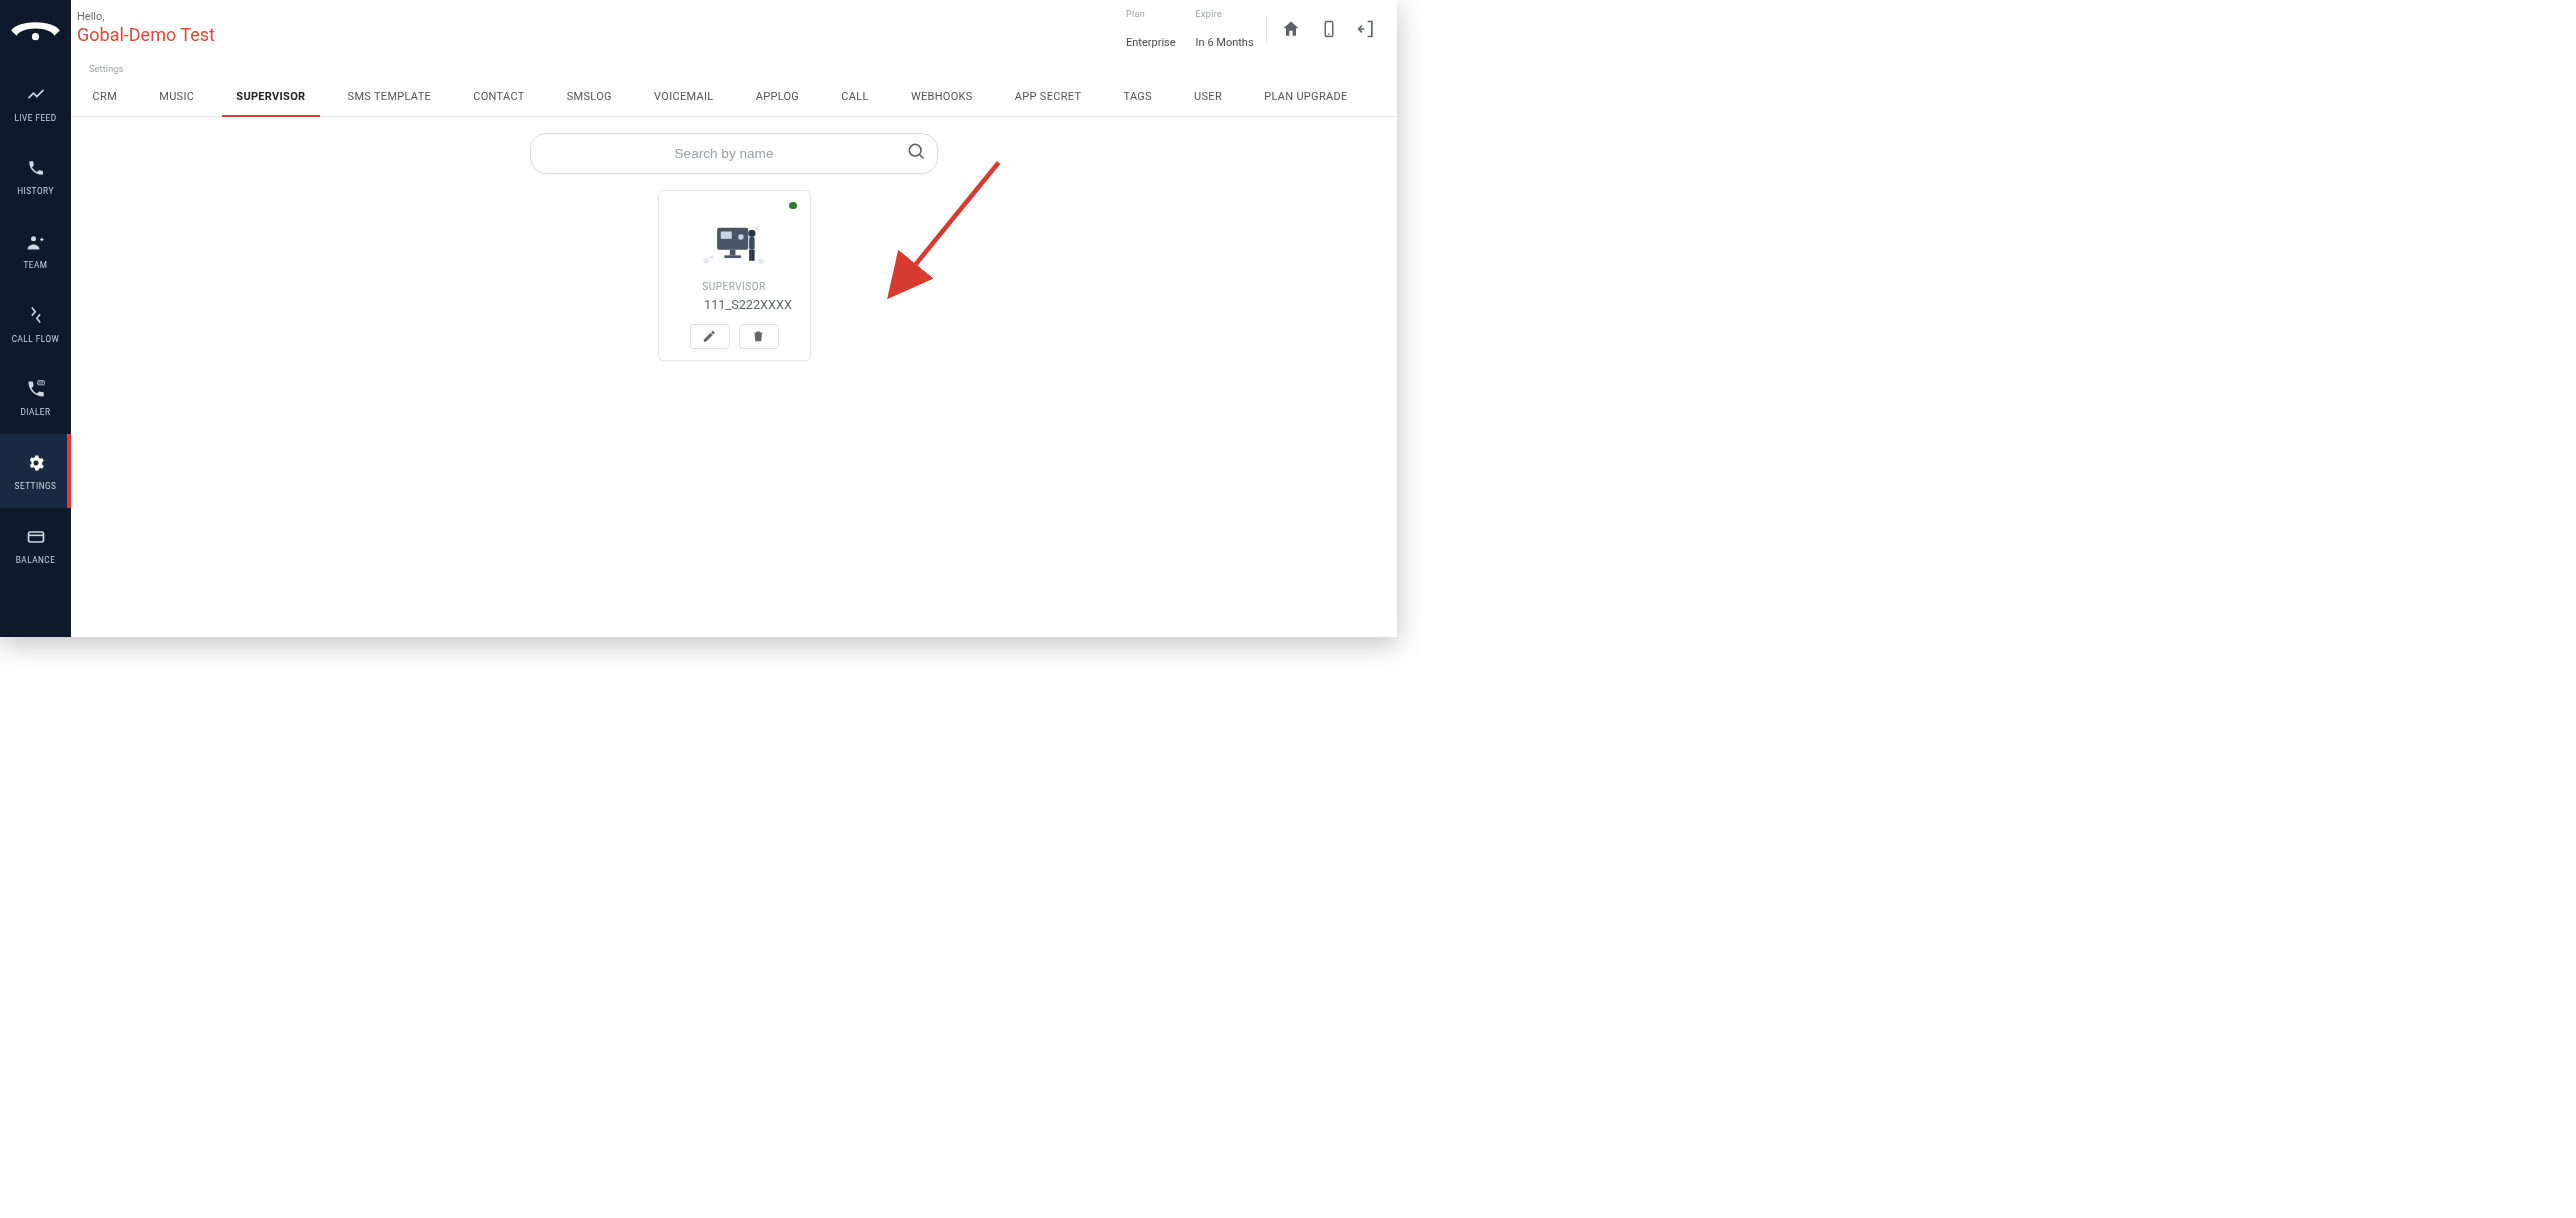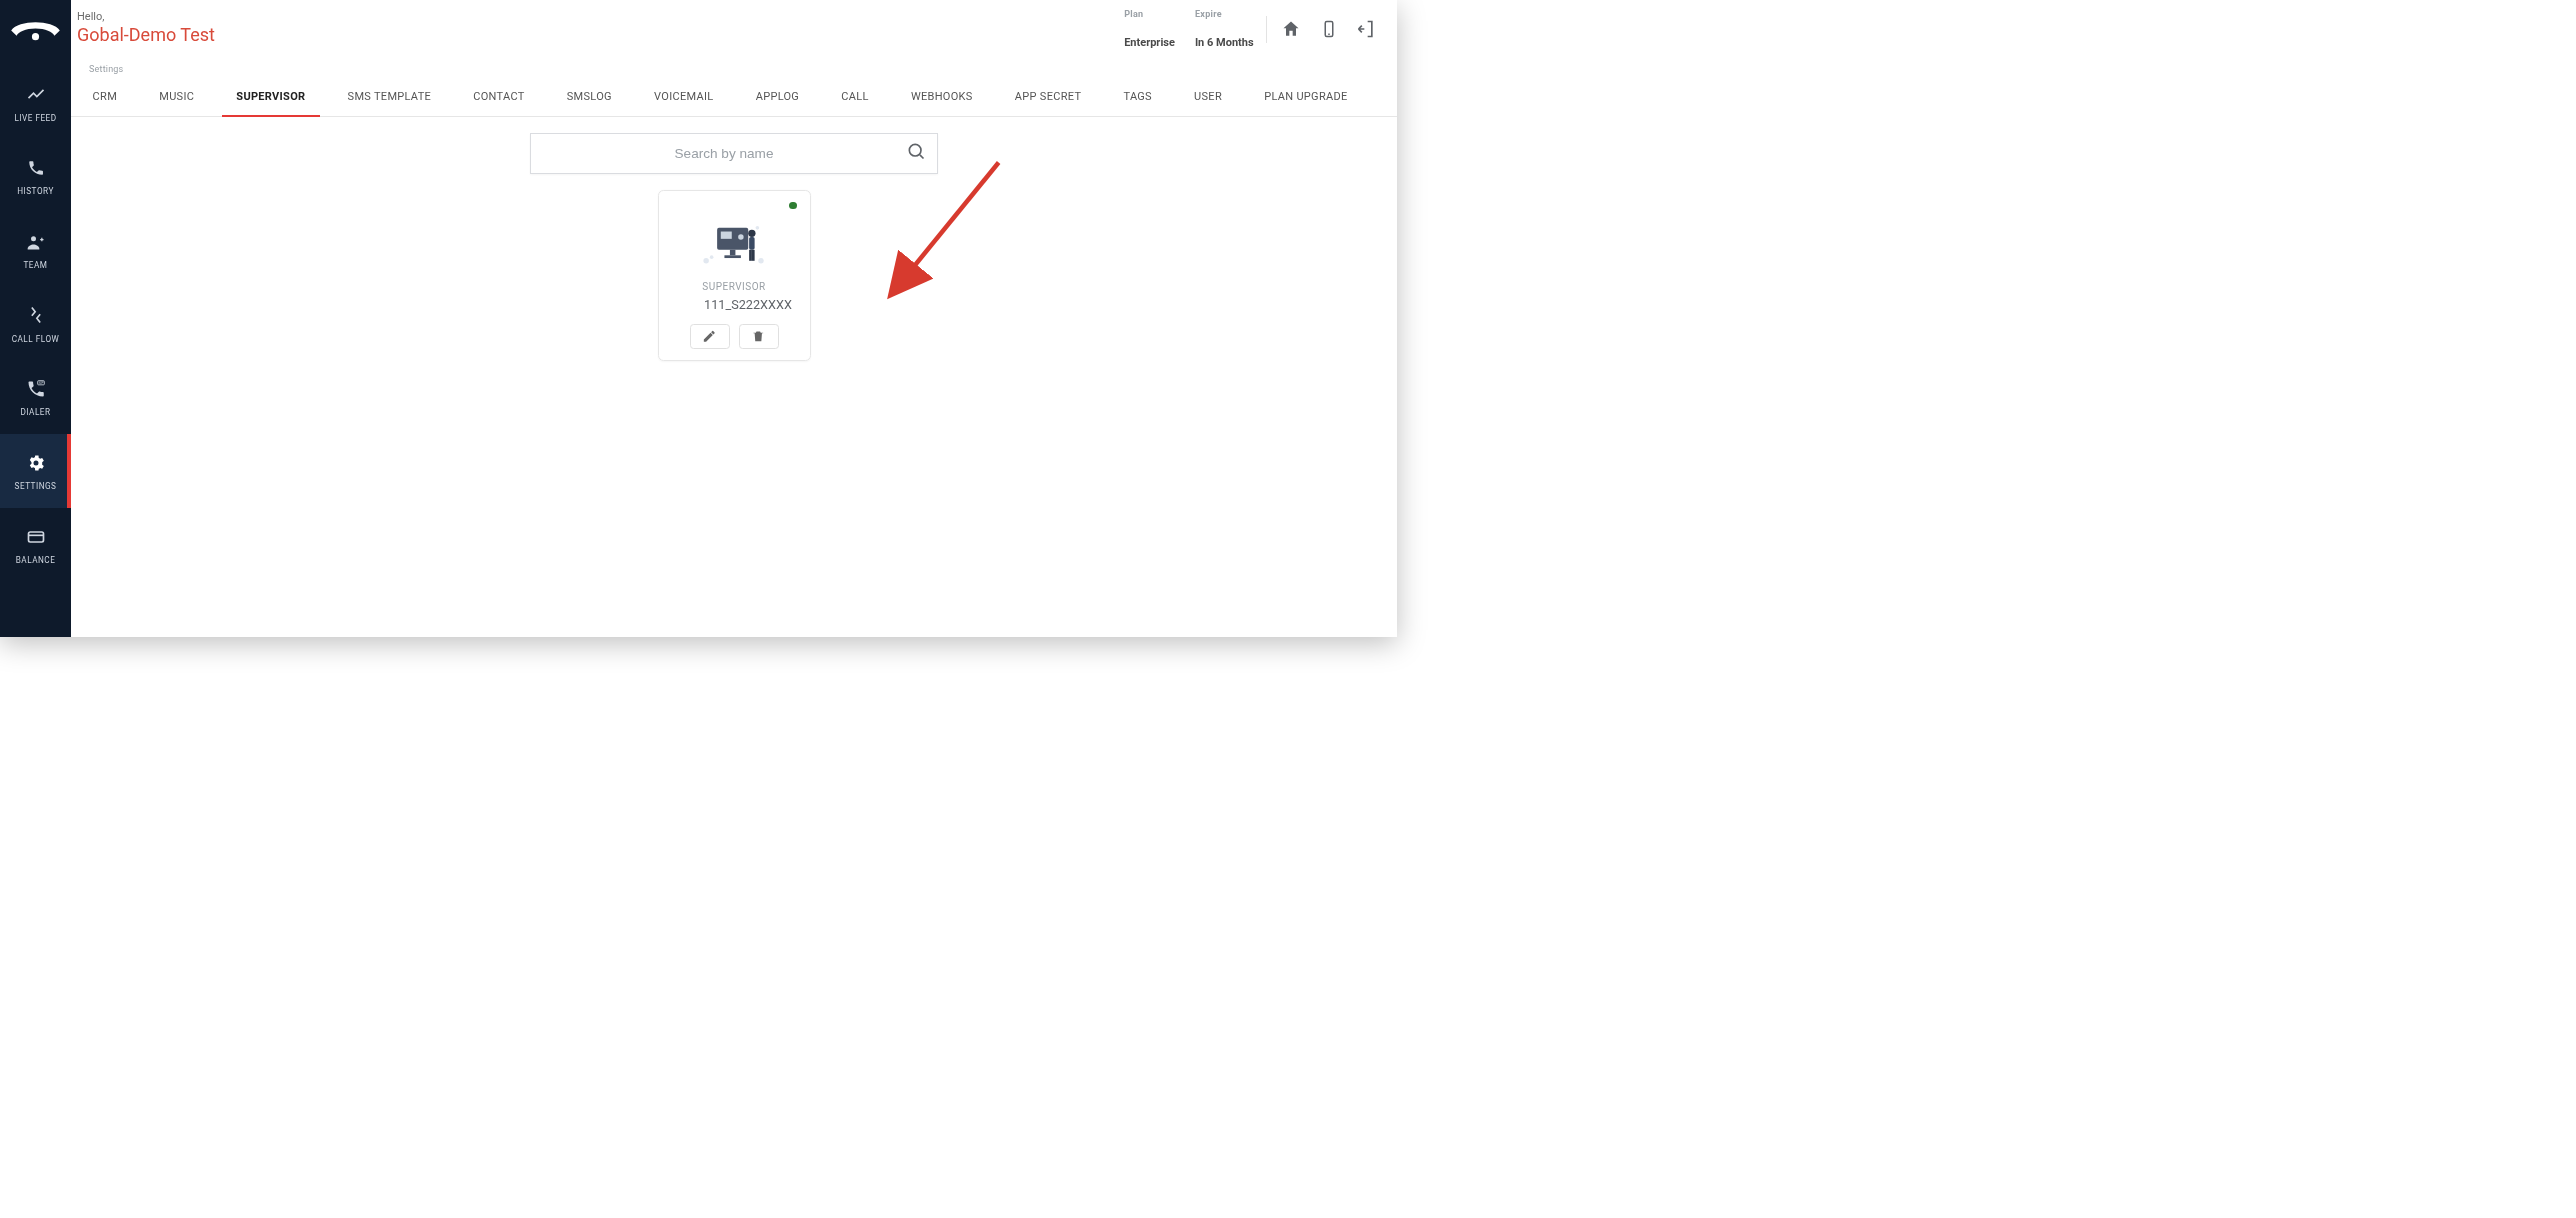--- a/index.html
+++ b/index.html
@@ -25,21 +25,21 @@
   }
   
   .main { flex: 1; display: flex; flex-direction: column; min-width: 0; }
   
   .topbar {
     display: flex; align-items: flex-start; justify-content: space-between;
     padding: 9px 18px 0 6px;
   }
   .hello { font-size: 11px; color: #6d6d6d; line-height: 1.4; }
   .user-name { font-size: 18px; color: #d84a3a; }
-  .right-cluster { display: flex; align-items: center; gap: 12px; font-weight: bold; }
+  .right-cluster { display: flex; align-items: center; gap: 12px; }
   .meta-cols { display: flex; gap: 20px; }
   .meta-col { text-align: left; }
   .meta-label { font-size: 9px; color: #9aa0a6; letter-spacing: 0.3px; }
   .meta-val { font-size: 11px; color: #4a4a4a; margin-top: 17px; }
   .vrule { width: 0.9px; height: 27px; background: #e3e3e3; }
   .hdr-icon-btn { width: 25.5px; height: 25.5px; display: flex; align-items: center; justify-content: center; color: #5f6368; cursor: pointer; }
   
   .breadcrumb { font-size: 9px; color: #9aa0a6; padding: 14.6px 18px 5.5px; letter-spacing: 0.2px; }
   .tabs {
     display: flex; flex-wrap: nowrap; align-items: center; gap: 35px;
@@ -51,21 +51,21 @@
   }
   .tab.selected { color: #222; font-weight: 700; }
   .tab.selected::after {
     content: ""; position: absolute; left: -11px; right: -11px; bottom: -0.9px;
     height: 1.8px; background: #e53935;
   }
   
   .content { flex: 1; padding-top: 16.4px; position: relative; }
   .search-wrap {
     width: 408px; margin: 0 auto; display: flex; align-items: center;
-    border: 0.9px solid #dadce0; border-radius: 0; padding: 7.3px 11px;
+    border: 0.9px solid #dadce0; border-radius: 16px; padding: 7.3px 11px;
     box-shadow: 0 0.9px 1.8px rgba(0,0,0,0.04);
   }
   .search-input {
     flex: 1; border: none; outline: none; font-size: 13.6px; color: #333;
     text-align: center; background: transparent;
   }
   .search-input::placeholder { color: #9aa0a6; }
   .search-btn { color: #5f6368; cursor: pointer; }
   .cards-row {
     margin-top: 16.4px; display: flex; justify-content: center; gap: 22px;

